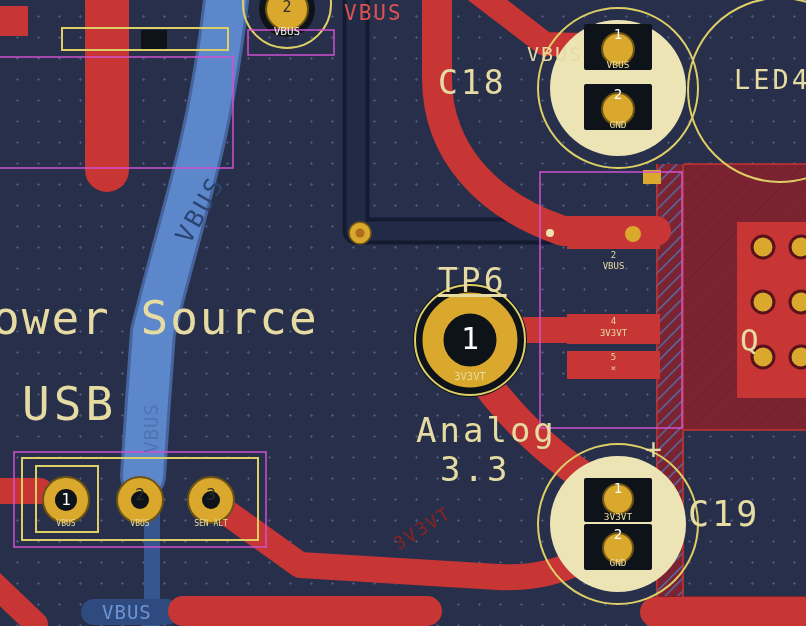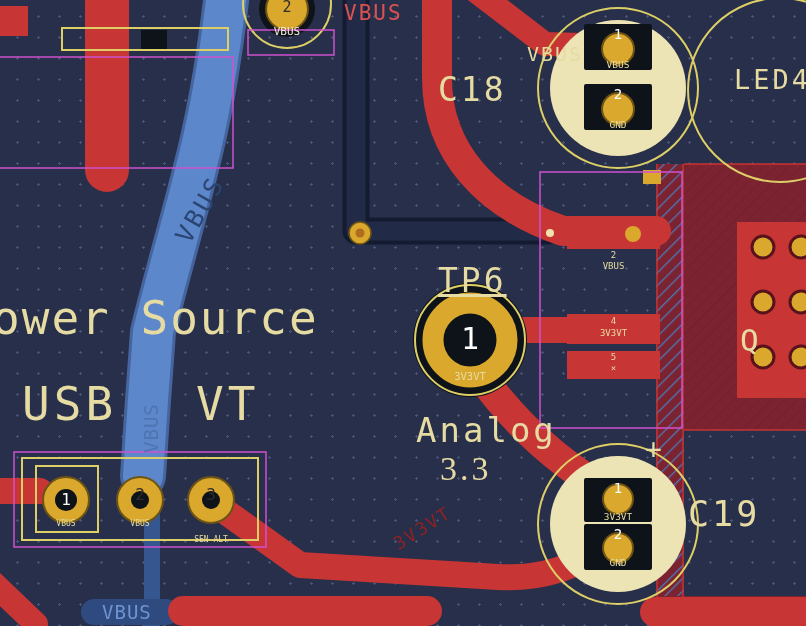--- a/index.html
+++ b/index.html
@@ -134,36 +134,35 @@
       <rect x="-8" y="57" width="241" height="111" stroke="#d052d0" stroke-width="1.5"></rect>
       <rect x="248" y="30" width="86" height="25" stroke="#d052d0" stroke-width="1.5"></rect>
       <rect x="22" y="458" width="236" height="82" stroke="#ddce66" stroke-width="2"></rect>
       <rect x="36" y="466" width="62" height="66" stroke="#ddce66" stroke-width="2"></rect>
       <rect x="62" y="28" width="166" height="22" stroke="#ddce66" stroke-width="2"></rect>
       <circle cx="780" cy="90" r="92" stroke="#ddce66" stroke-width="2"></circle>
     </g>
   </svg>
 
   <div class="lbl" style="left:344px;top:3px;font-size:21px;letter-spacing:2px;color:#dc5151;">VBUS</div>
-  <div class="lbl" style="left:438px;top:66px;font-size:33px;letter-spacing:3px;margin-top:7px;">C18</div>
+  <div class="lbl" style="left:438px;top:66px;font-size:33px;letter-spacing:3px;">C18</div>
   <div class="lbl" style="left:527px;top:44px;font-size:20px;letter-spacing:2px;">VBUS</div>
   <div class="lbl" style="left:708px;top:66px;font-size:27px;letter-spacing:3px;padding-left:26px;">LED4</div>
 
   <div class="lbl" style="left:-8px;top:295px;font-size:46px;letter-spacing:2px;">ower Source</div>
   <div class="lbl" style="left:22px;top:381px;font-size:46px;letter-spacing:4px;text-align:right;">USB</div>
-  <div class="lbl" style="left:196px;top:381px;font-size:46px;letter-spacing:4px;">VT</div>
 
   <div class="lbl" style="left:193px;top:222px;font-size:25px;letter-spacing:3px;color:#2a4572;transform-origin:0 100%;transform:rotate(-60deg);">VBUS</div>
   <div class="lbl" style="left:142px;top:453px;font-size:19px;letter-spacing:1px;color:#4e74b2;transform-origin:0 0;transform:rotate(-90deg);">VBUS</div>
   <div class="lbl" style="left:102px;top:603px;font-size:19px;letter-spacing:1px;color:#6f94d4;">VBUS</div>
   <div class="lbl" style="left:400px;top:535px;font-size:18px;letter-spacing:2px;color:#8e2222;transform-origin:0 100%;transform:rotate(-32deg);">3V3VT</div>
 
   <div class="lbl" style="left:438px;top:264px;font-size:33px;letter-spacing:3px;text-decoration:underline;">TP6</div>
   <div class="lbl" style="left:416px;top:413px;font-size:34px;letter-spacing:3px;">Analog</div>
-  <div class="lbl" style="left:440px;top:452px;font-size:34px;letter-spacing:3px;font-family:Liberation Serif, serif;">3.3</div>
+  <div class="lbl" style="left:440px;top:452px;font-size:34px;letter-spacing:3px;">3.3</div>
   <div class="lbl" style="left:688px;top:497px;font-size:35px;letter-spacing:3px;">C19</div>
   <div class="lbl" style="left:740px;top:325px;font-size:31px;">Q</div>
   <div class="lbl" style="left:645px;top:436px;font-size:28px;">+</div>
 
   <div class="lbl ctr" style="left:584px;top:27px;width:68px;font-size:14px;color:#ffffff;">1</div>
   <div class="lbl ctr" style="left:584px;top:60px;width:68px;font-size:9.5px;">VBUS</div>
   <div class="lbl ctr" style="left:584px;top:87px;width:68px;font-size:14px;color:#ffffff;">2</div>
   <div class="lbl ctr" style="left:584px;top:120px;width:68px;font-size:9.5px;">GND</div>
 
   <div class="lbl ctr" style="left:584px;top:481px;width:68px;font-size:14px;color:#ffffff;">1</div>
@@ -175,21 +174,21 @@
   <div class="lbl ctr" style="left:262px;top:26px;width:50px;font-size:11px;color:#f2ecd8;">VBUS</div>
 
   <div class="lbl ctr" style="left:450px;top:324px;width:40px;font-size:30px;color:#ffffff;">1</div>
   <div class="lbl ctr" style="left:437px;top:371px;width:66px;font-size:10.5px;">3V3VT</div>
 
   <div class="lbl ctr" style="left:50px;top:492px;width:32px;font-size:16px;color:#ffffff;">1</div>
   <div class="lbl ctr" style="left:124px;top:487px;width:32px;font-size:16px;color:#2d2d2d;">2</div>
   <div class="lbl ctr" style="left:195px;top:487px;width:32px;font-size:16px;color:#2d2d2d;">3</div>
   <div class="lbl ctr" style="left:40px;top:520px;width:52px;font-size:8px;">VBUS</div>
   <div class="lbl ctr" style="left:114px;top:520px;width:52px;font-size:8px;">VBUS</div>
-  <div class="lbl ctr" style="left:185px;top:520px;width:52px;font-size:8px;margin-top:16px;">SEN ALT</div>
+  <div class="lbl ctr" style="left:185px;top:520px;width:52px;font-size:8px;">SEN ALT</div>
 
   <div class="lbl ctr" style="left:567px;top:251px;width:93px;font-size:9px;">2</div>
   <div class="lbl ctr" style="left:567px;top:262px;width:93px;font-size:9px;">VBUS</div>
   <div class="lbl ctr" style="left:567px;top:317px;width:93px;font-size:9px;">4</div>
   <div class="lbl ctr" style="left:567px;top:329px;width:93px;font-size:9px;">3V3VT</div>
   <div class="lbl ctr" style="left:567px;top:353px;width:93px;font-size:9px;">5</div>
   <div class="lbl ctr" style="left:567px;top:364px;width:93px;font-size:9px;">×</div>
 </div>
 
 </body></html>

